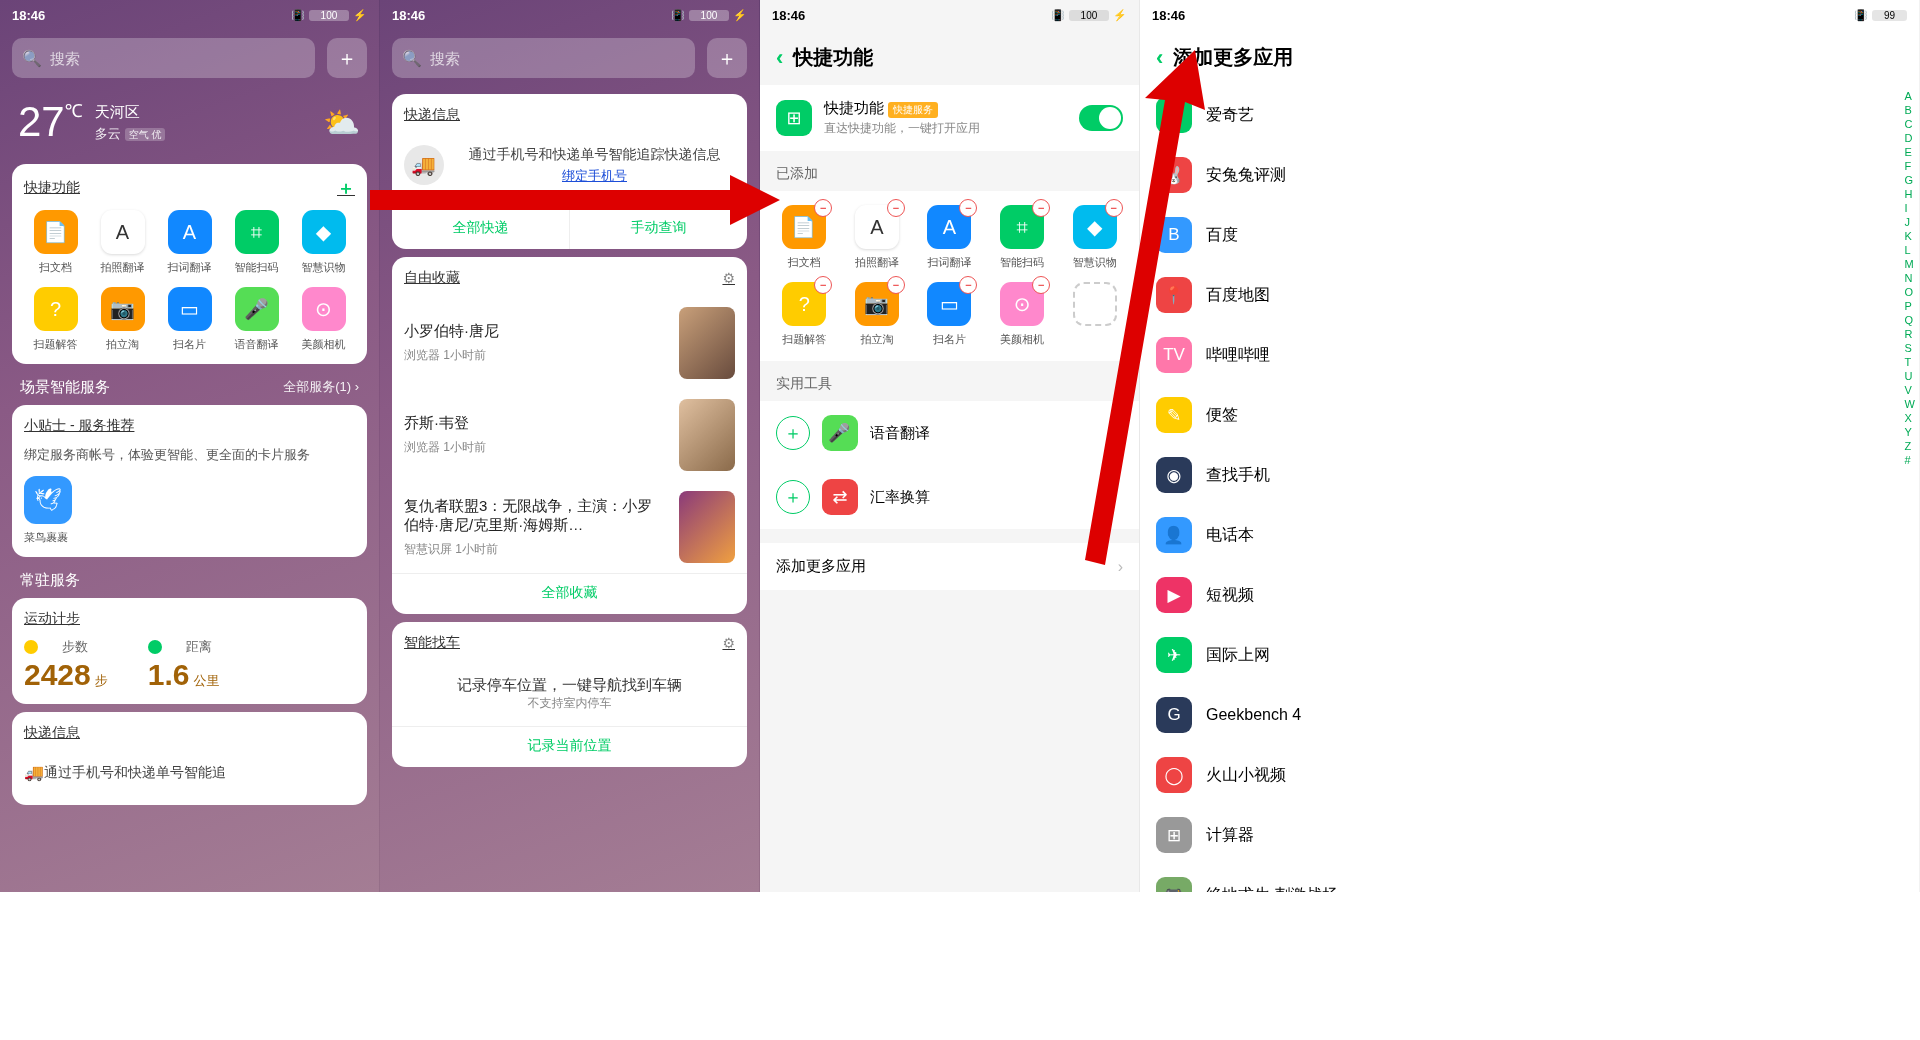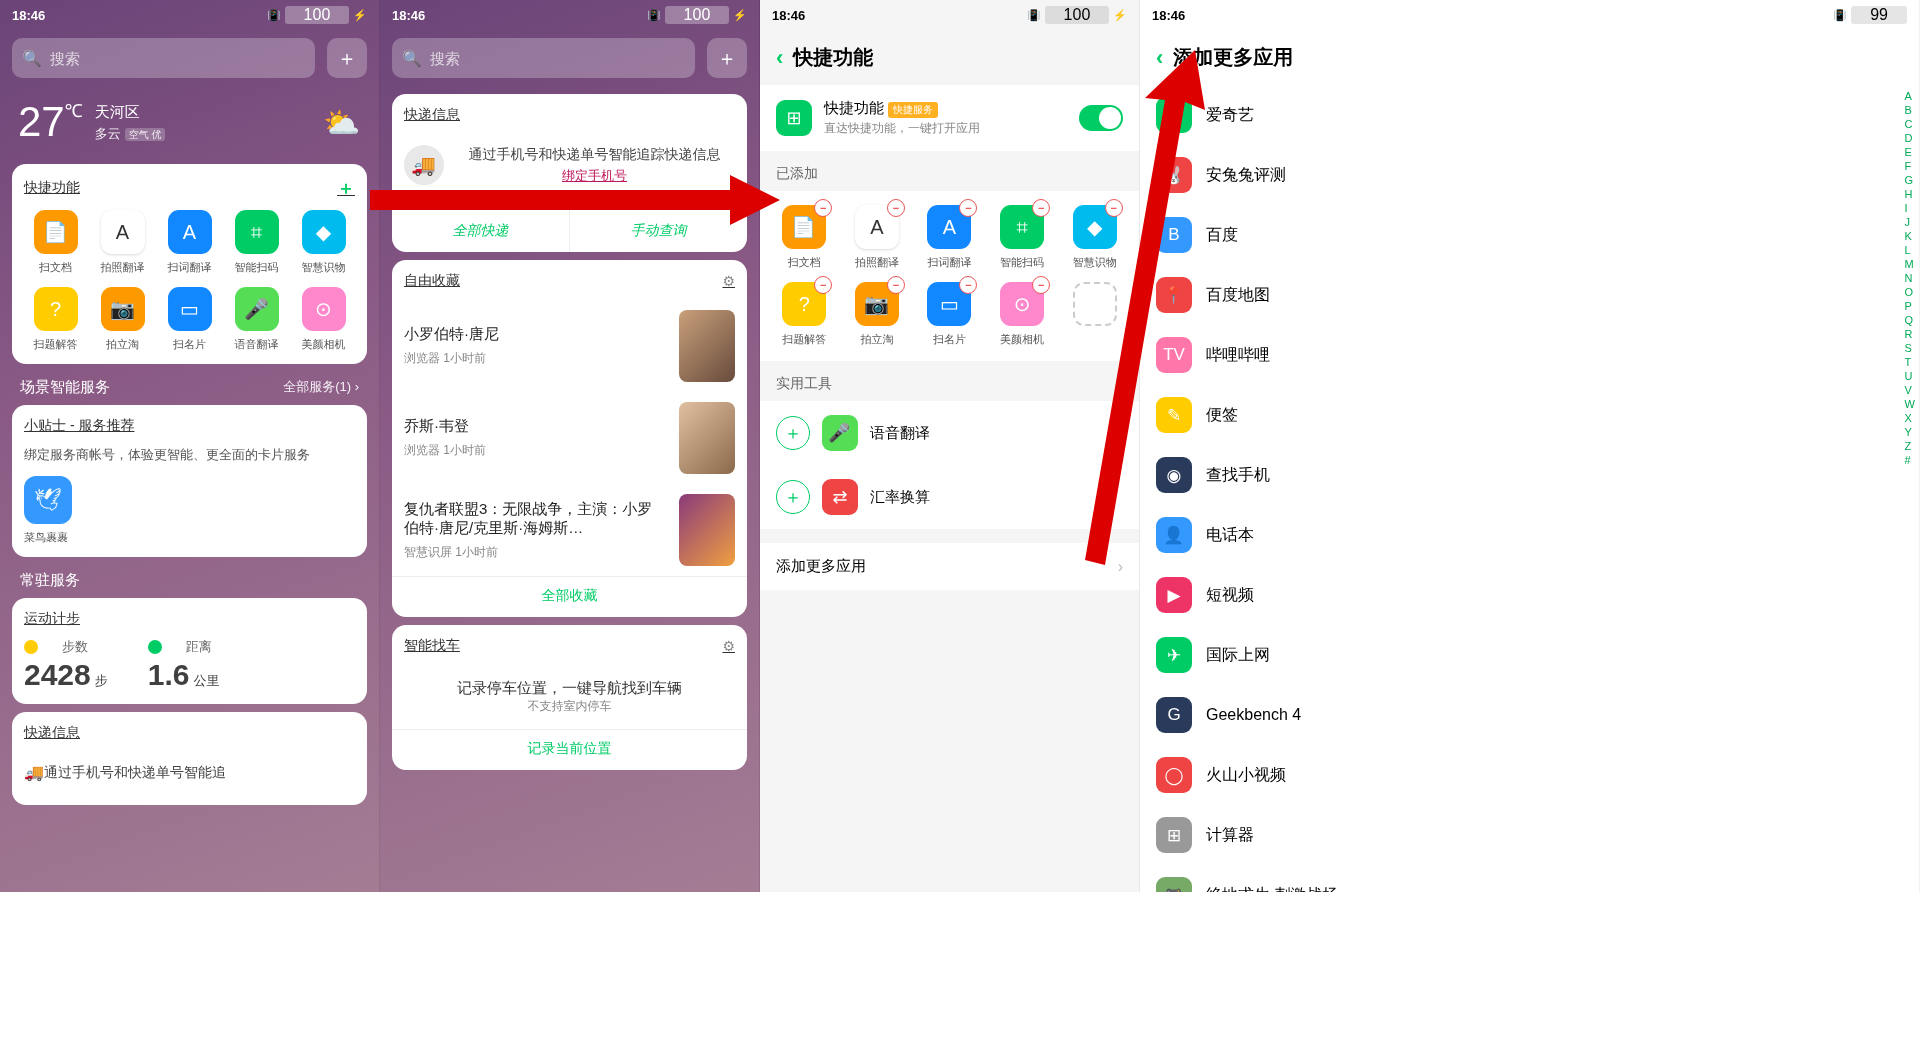--- a/index.html
+++ b/index.html
@@ -7,21 +7,21 @@
 .screen { width: 380px; height: 892px; position: relative; overflow: hidden; border-right: 1px solid rgba(0,0,0,0.05); }
 .screen.purple { background: linear-gradient(160deg, #6b4478 0%, #8a5a85 40%, #a47d94 100%); }
 .screen.white { background: #f5f5f5; }
 .screen:last-child { background: #fff; }
 
 .statusbar { height: 30px; display: flex; justify-content: space-between; align-items: center; padding: 0 12px; font-size: 13px; font-weight: 500; }
 .statusbar.light { color: #fff; }
 .statusbar.dark { color: #000; }
 .sb-time { font-weight: 600; }
 .sb-icons { display: flex; gap: 4px; align-items: center; font-size: 11px; }
-.sb-pill { display: inline-block; padding: 0 19px; border-radius: 3px; font-size: 16px; }
+.sb-pill { display: inline-block; padding: 0 12px; border-radius: 3px; font-size: 10px; }
 .statusbar.light .sb-pill { background: rgba(255,255,255,0.3); }
 .statusbar.dark .sb-pill { background: rgba(0,0,0,0.1); }
 
 .searchbar { margin: 8px 12px; height: 40px; background: rgba(255,255,255,0.25); border-radius: 10px; display: flex; align-items: center; padding: 0 10px; gap: 8px; }
 .searchbar .icon { color: rgba(255,255,255,0.7); }
 .searchbar input { flex: 1; background: none; border: none; outline: none; color: #fff; font-size: 15px; }
 .searchbar input::placeholder { color: rgba(255,255,255,0.7); }
 .plusbox { width: 40px; height: 40px; background: rgba(255,255,255,0.25); border-radius: 10px; display: flex; align-items: center; justify-content: center; color: #fff; font-size: 20px; margin: 8px 12px 8px 0; }
 .searchrow { display: flex; }
 .searchrow .searchbar { flex: 1; }
@@ -49,29 +49,29 @@
 .section-label .more { font-size: 13px; opacity: 0.9; }
 
 .tip { font-size: 13px; color: #555; line-height: 1.6; }
 .appicon { width: 48px; height: 48px; border-radius: 12px; display: flex; align-items: center; justify-content: center; color: #fff; font-size: 22px; margin-top: 10px; }
 .appname { font-size: 11px; color: #555; margin-top: 6px; }
 
 .stepsrow { display: flex; gap: 40px; margin-top: 10px; }
 .stat { display: flex; flex-direction: column; gap: 2px; }
 .stat-label { font-size: 13px; color: #666; display: flex; align-items: center; gap: 24px; }
 .stat-dot { width: 14px; height: 14px; border-radius: 50%; }
-.stat-val { font-size: 30px; font-weight: 600; color: #404040; }
+.stat-val { font-size: 30px; font-weight: 600; color: #a16207; }
 .stat-val .unit { font-size: 13px; font-weight: 400; margin-left: 4px; }
 
 .express { text-align: center; }
 .express .circ { width: 40px; height: 40px; border-radius: 50%; background: #e8e8e8; display: flex; align-items: center; justify-content: center; color: #aaa; font-size: 20px; margin-right: 10px; }
 .express-body { display: flex; align-items: center; padding: 10px 0; }
 .express-text { flex: 1; font-size: 14px; color: #444; line-height: 1.5; }
-.express-link { font-size: 13px; color: #be185d; text-decoration: underline; }
-.split { display: flex; border-top: 4px solid #404040; margin: 10px -12px -12px; font-style: italic; }
+.express-link { font-size: 13px; color: #1d4ed8; text-decoration: underline; }
+.split { display: flex; border-top: 1px solid #404040; margin: 10px -12px -12px; }
 .split > div { flex: 1; text-align: center; padding: 12px 0; font-size: 14px; color: #0c6; }
 .split > div:first-child { border-right: 1px solid #eee; }
 
 .fav-item { display: flex; align-items: center; gap: 12px; padding: 10px 0; }
 .fav-body { flex: 1; }
 .fav-title { font-size: 15px; color: #222; font-weight: 500; margin-bottom: 6px; }
 .fav-meta { font-size: 12px; color: #888; }
 .fav-img { width: 56px; height: 72px; background: #888; border-radius: 8px; flex-shrink: 0; background-size: cover; background-position: center; }
 .fav-img.face1 { background: linear-gradient(135deg,#c9a07a,#684b3d); }
 .fav-img.face2 { background: linear-gradient(135deg,#e0c0a0,#8a6a4a); }

